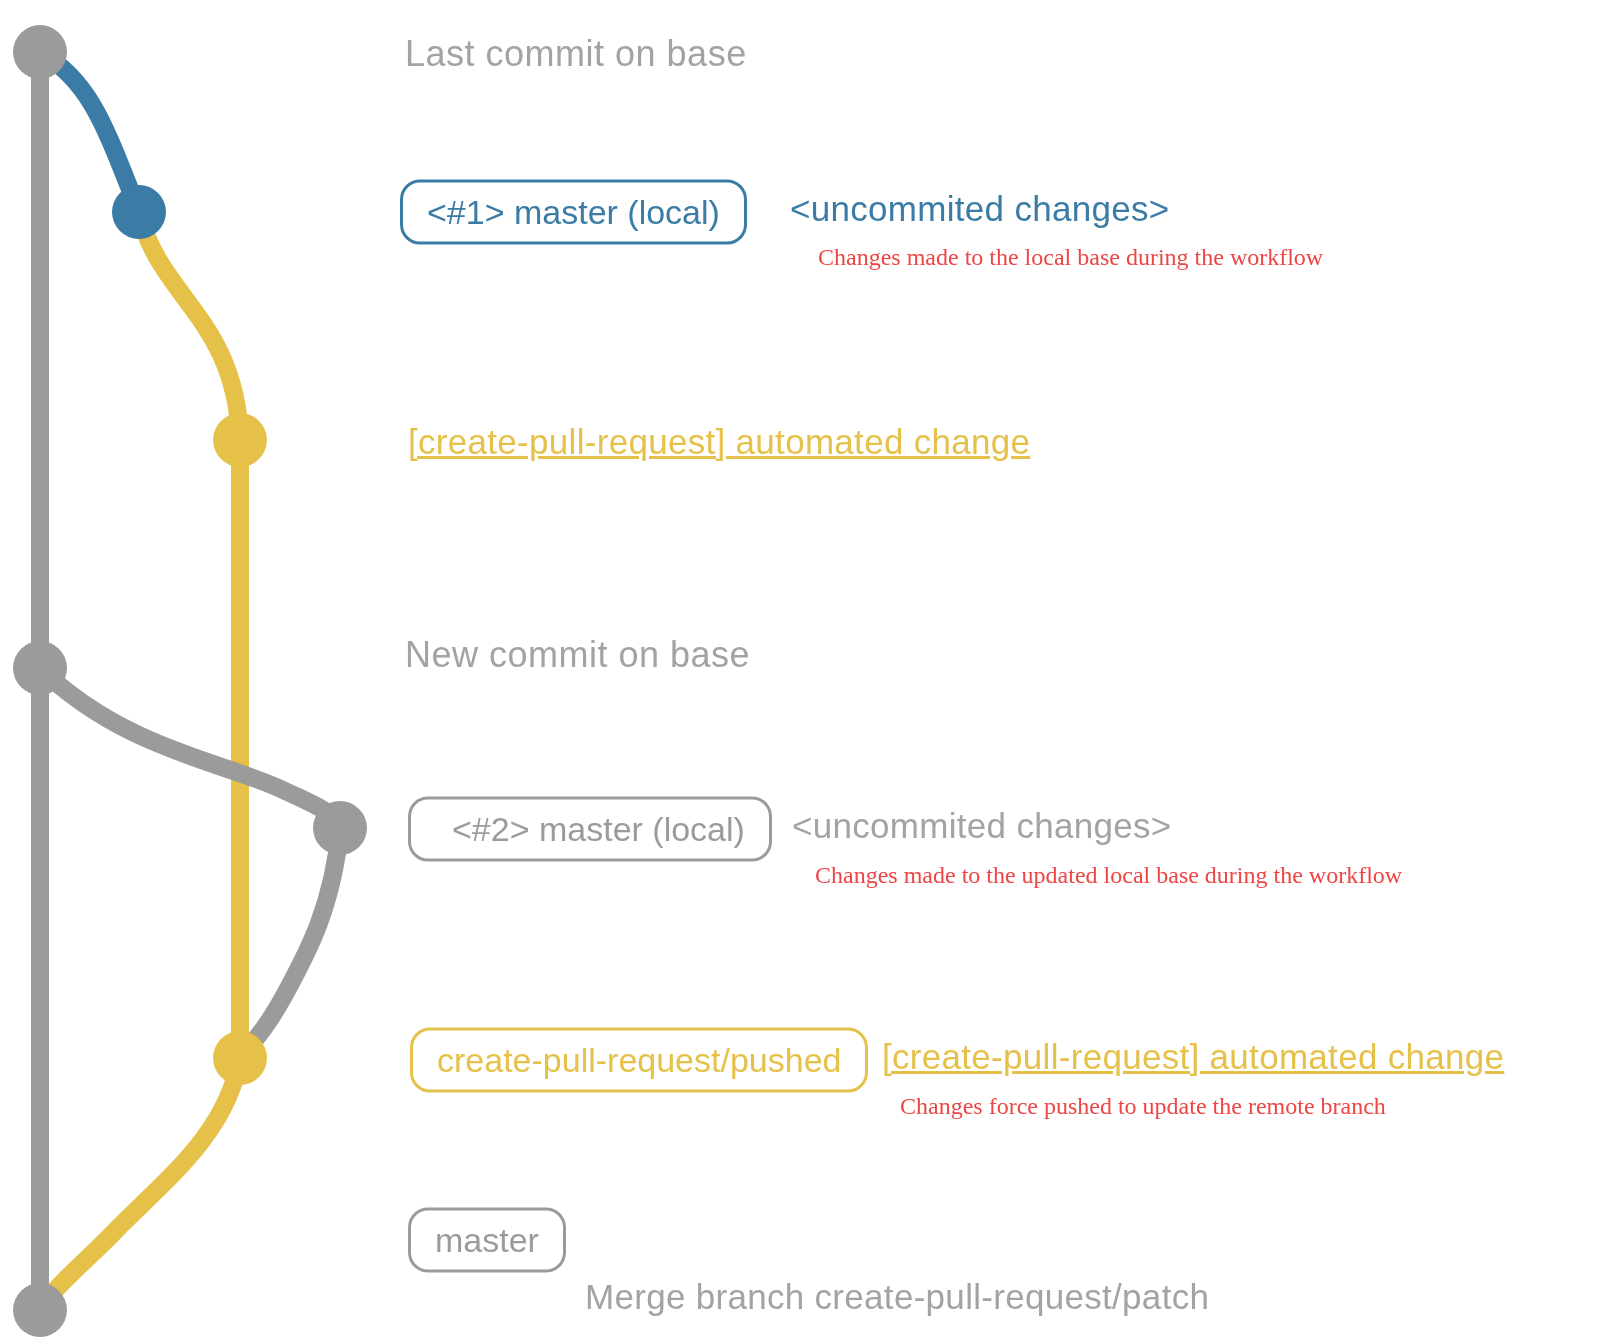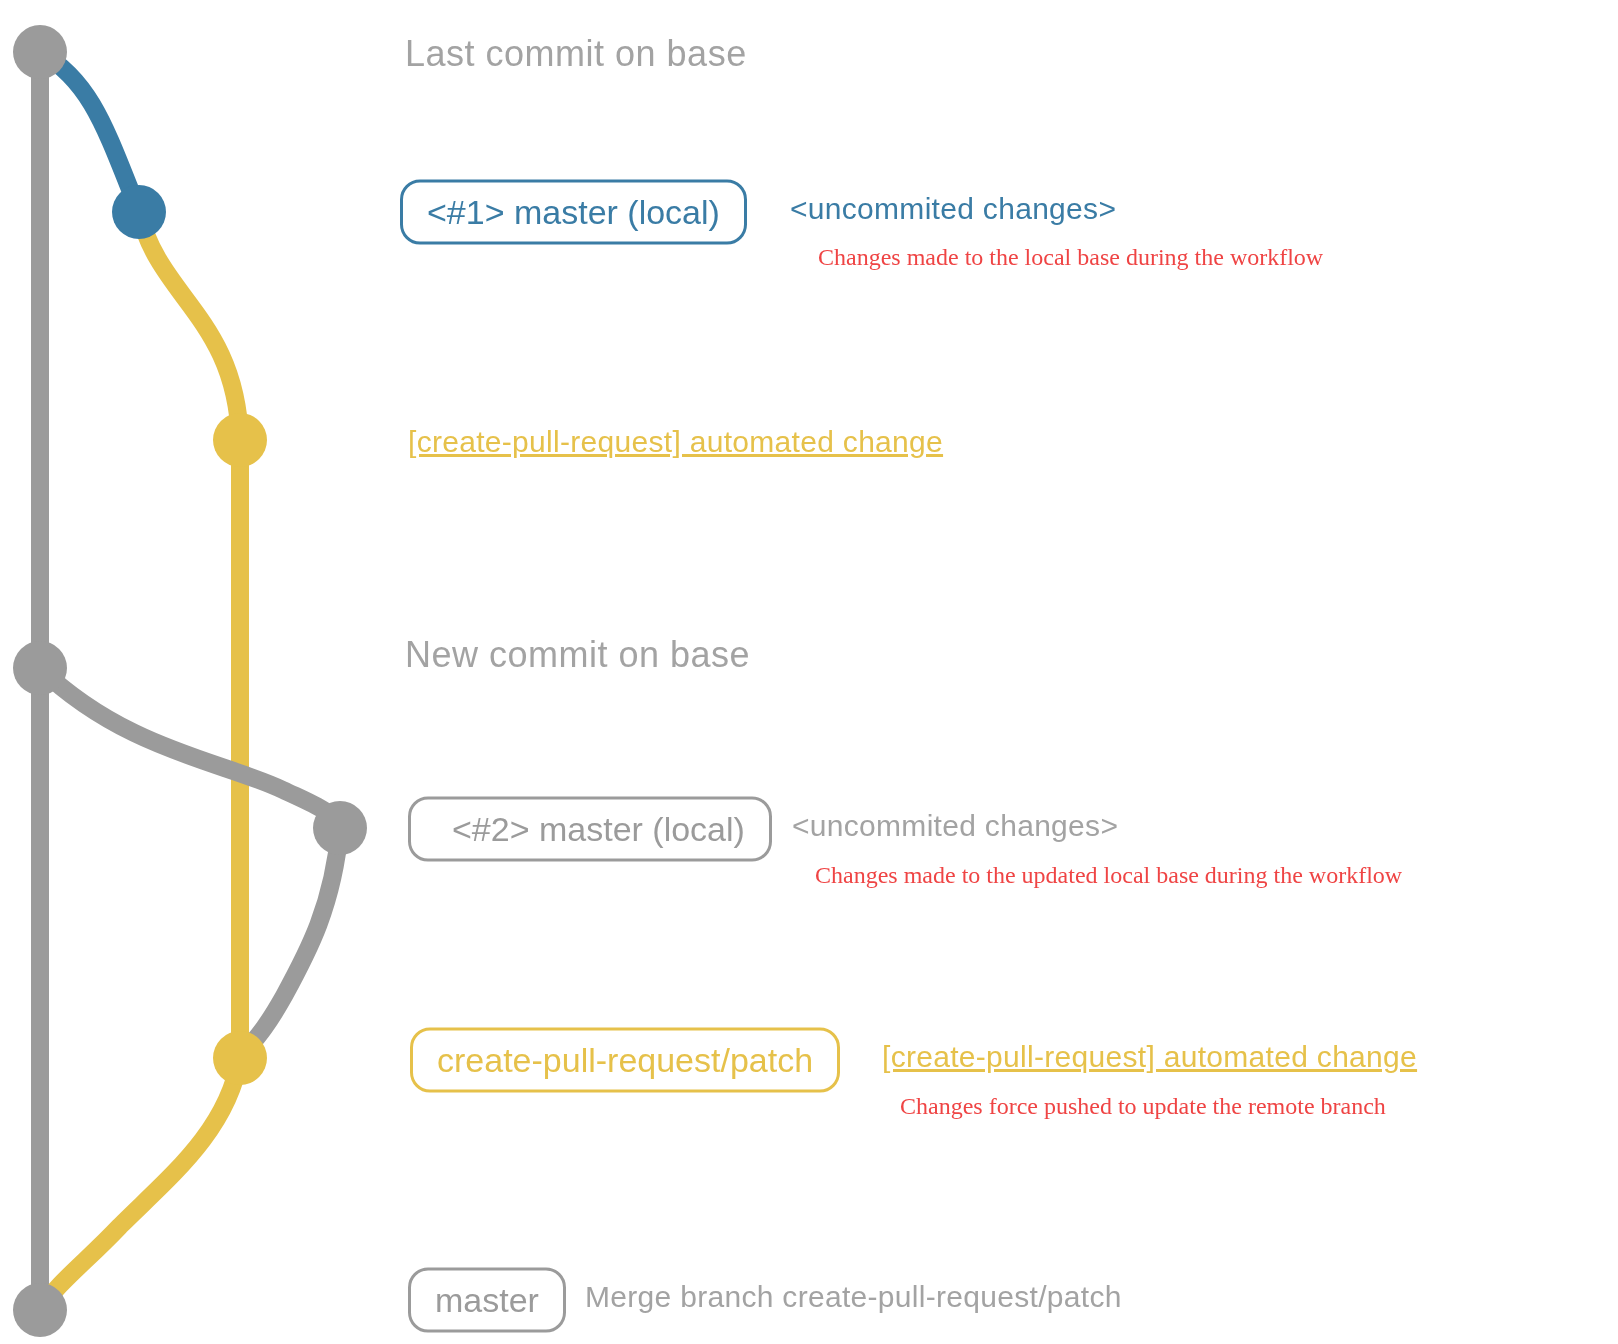--- a/index.html
+++ b/index.html
@@ -18,21 +18,21 @@
   .tag{
     position:absolute;transform:translateY(-50%);
     font-size:34px;line-height:1;padding:12px 24px 13px 24px;
     border:3px solid;border-radius:20px;white-space:nowrap;background:#fff;text-align:right;
   }
   .tag.blue{color:#3a7ca5;border-color:#3a7ca5;}
   .tag.gray{color:#9b9b9b;border-color:#9b9b9b;}
   .tag.yellow{color:#e6c14a;border-color:#e6c14a;}
   .msg{
     position:absolute;transform:translateY(-50%);
-    font-size:30px;white-space:nowrap;letter-spacing:0.3px;
+    font-size:35px;white-space:nowrap;letter-spacing:0.3px;
   }
   .msg.blue{color:#3a7ca5;}
   .msg.gray{color:#a3a3a3;}
   .msg.yellow{color:#e6c14a;text-decoration:underline;}
   .desc{
     position:absolute;transform:translateY(-50%);
     font-family:"Liberation Serif",serif;
     font-size:24px;color:#ef4444;white-space:nowrap;
   }
 </style>
@@ -73,20 +73,20 @@
   <div class="desc" style="left:818px;top:257px;">Changes made to the local base during the workflow</div>
 
   <div class="msg yellow" style="left:408px;top:442px;">[create-pull-request] automated change</div>
 
   <div class="row-label" style="left:405px;top:655px;">New commit on base</div>
 
   <div class="tag gray" style="left:408px;top:829px;padding-left:41px;">&lt;#2&gt; master (local)</div>
   <div class="msg gray" style="left:792px;top:826px;">&lt;uncommited changes&gt;</div>
   <div class="desc" style="left:815px;top:875px;">Changes made to the updated local base during the workflow</div>
 
-  <div class="tag yellow" style="left:410px;top:1060px;">create-pull-request/patch</div>
+  <div class="tag yellow" style="left:410px;top:1060px;">create-pull-request/pushed</div>
   <div class="msg yellow" style="left:882px;top:1057px;">[create-pull-request] automated change</div>
   <div class="desc" style="left:900px;top:1106px;">Changes force pushed to update the remote branch</div>
 
-  <div class="tag gray" style="left:408px;top:1300px;">master</div>
+  <div class="tag gray" style="left:408px;top:1240px;">master</div>
   <div class="msg gray" style="left:585px;top:1297px;">Merge branch create-pull-request/patch</div>
 
 </div>
 
 </body></html>

